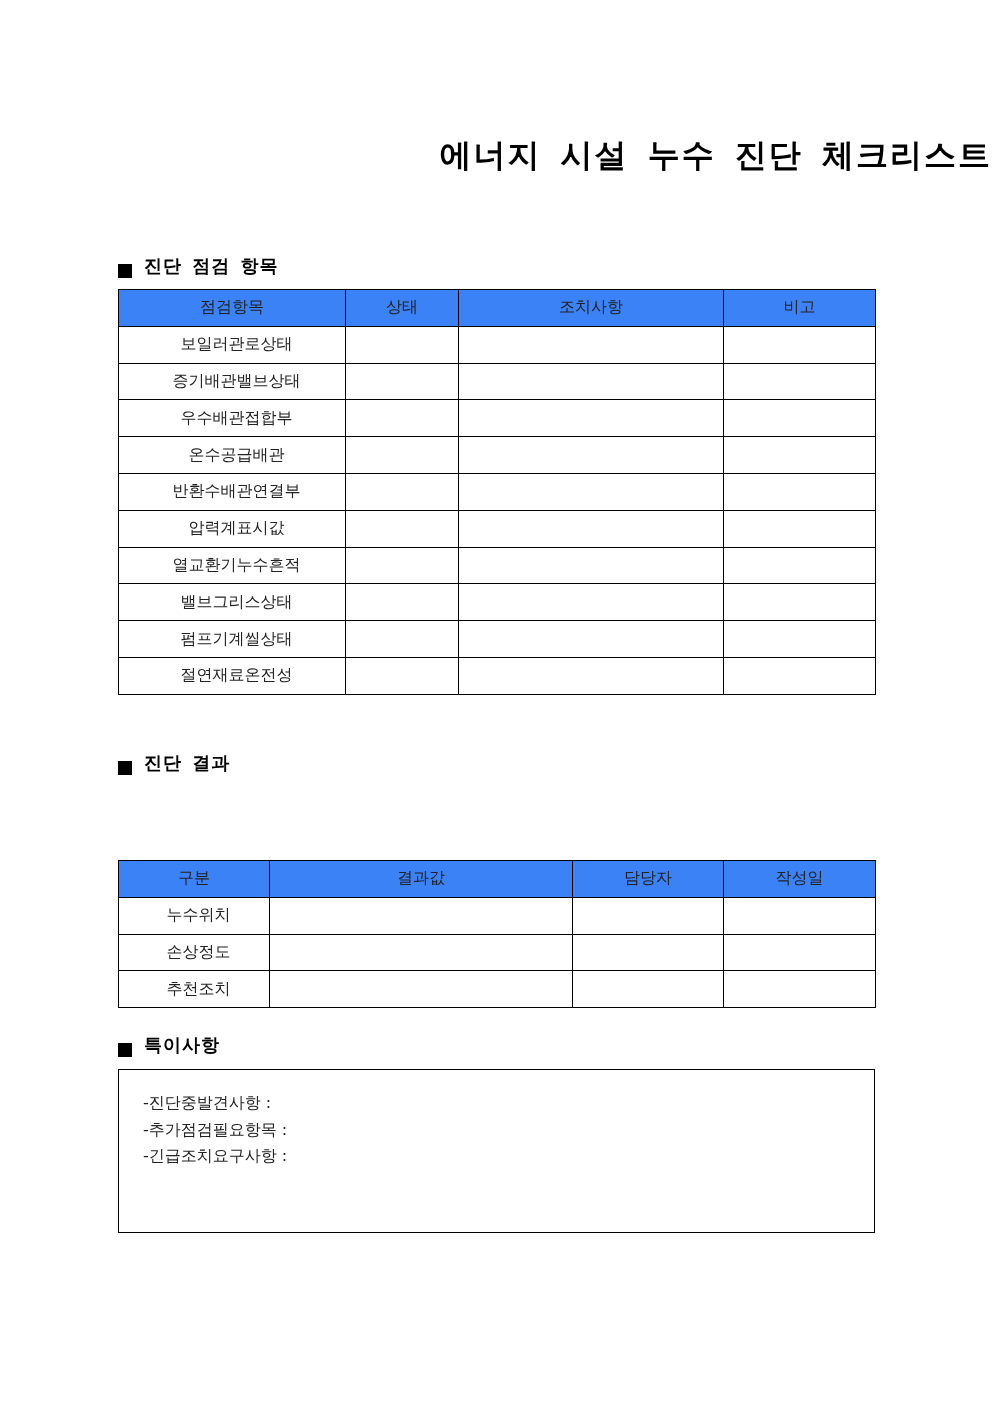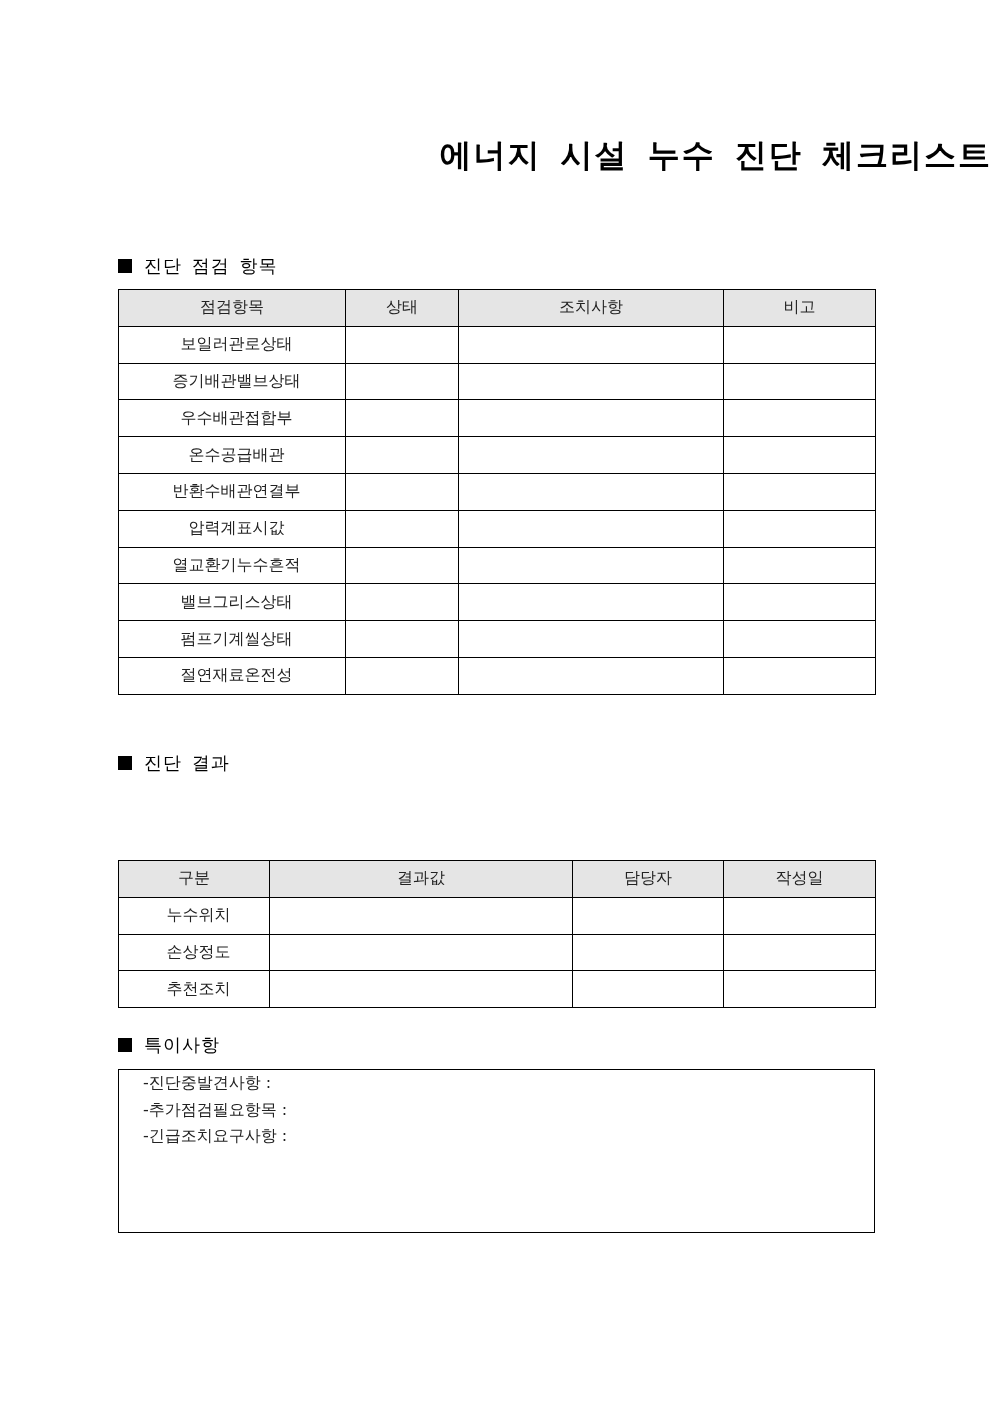--- a/index.html
+++ b/index.html
@@ -24,24 +24,24 @@
       font-size: 32px;
       font-weight: bold;
       letter-spacing: 2px;
       word-spacing: 6px;
       color: #000;
     }
     .section-heading {
       position: absolute;
       left: 118px;
       font-size: 18px;
-      font-weight: normal;
+      font-weight: bold;
       color: #000;
       display: flex;
-      align-items: center;
+      align-items: flex-end;
       letter-spacing: 1px;
       word-spacing: 3px;
     }
     .section-heading .square {
       display: inline-block;
       width: 14px;
       height: 14px;
       background: #000;
       margin-right: 12px;
     }
@@ -53,38 +53,39 @@
       table-layout: fixed;
       font-size: 16px;
     }
     table.grid th, table.grid td {
       border: 1px solid #000;
       height: 36.8px;
       padding: 0;
       box-sizing: border-box;
     }
     table.grid th {
-      background: #e5e5e5;
+      background: #3b82f6;
       font-weight: normal;
       text-align: center;
       color: #222;
     }
     table.grid td.label {
       text-align: center;
       padding-left: 9px;
       color: #222;
     }
     .notes-box {
       position: absolute;
       left: 118px;
       top: 1069px;
       width: 757px;
       height: 164px;
       border: 1px solid #000;
       box-sizing: border-box;
+      padding-top: 20px;
       padding-left: 24px;
       font-size: 16px;
       color: #222;
     }
     .notes-box .note-line {
       height: 26.5px;
       line-height: 26.5px;
     }
   </style>
 </head>

